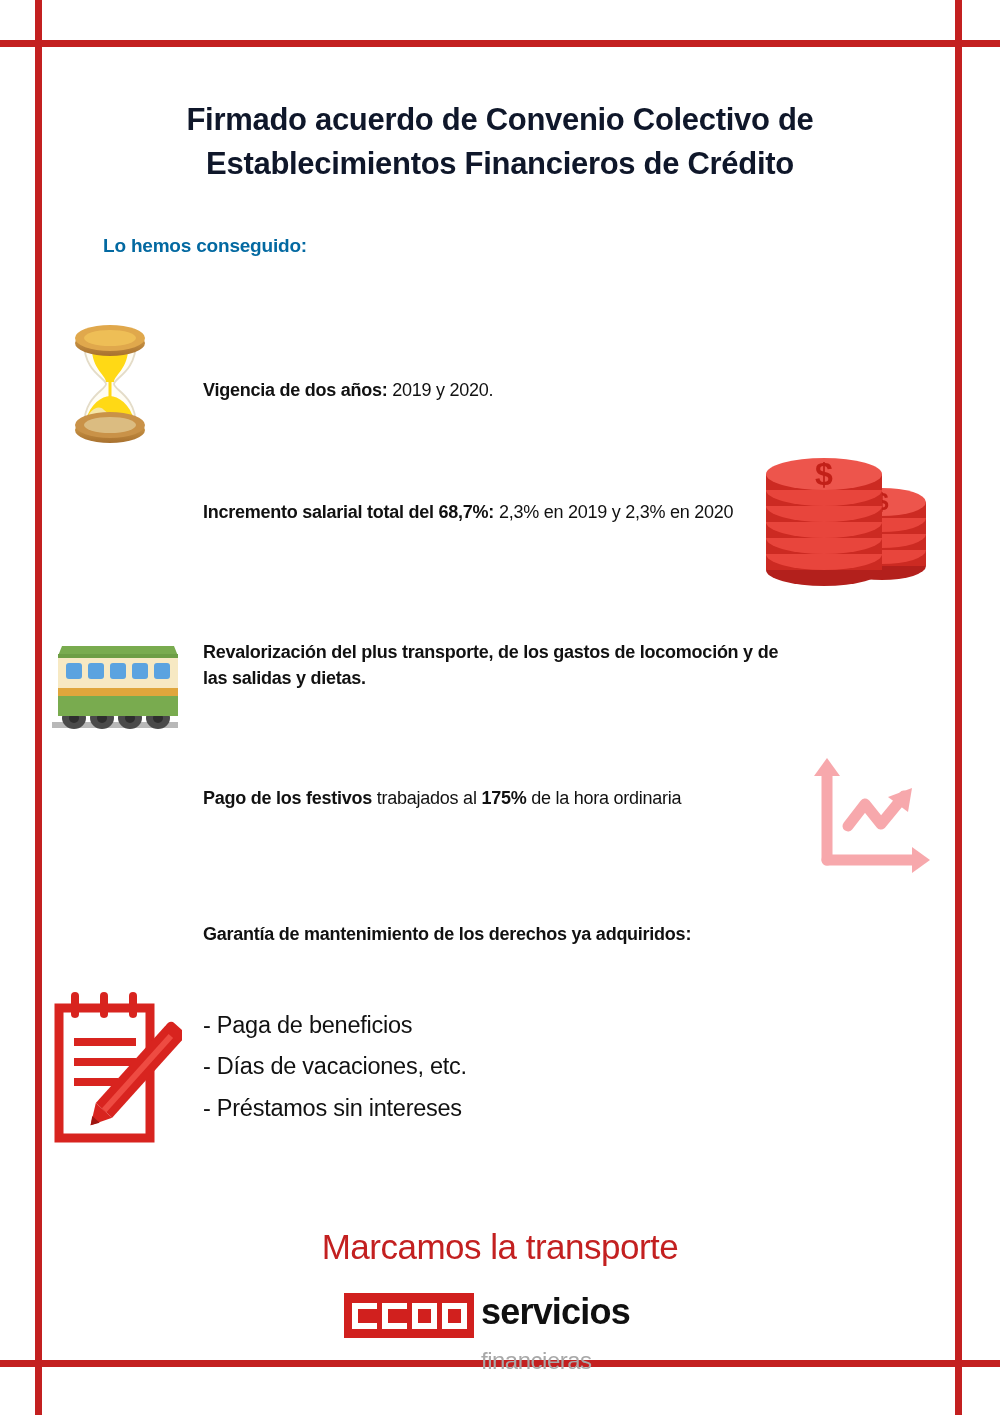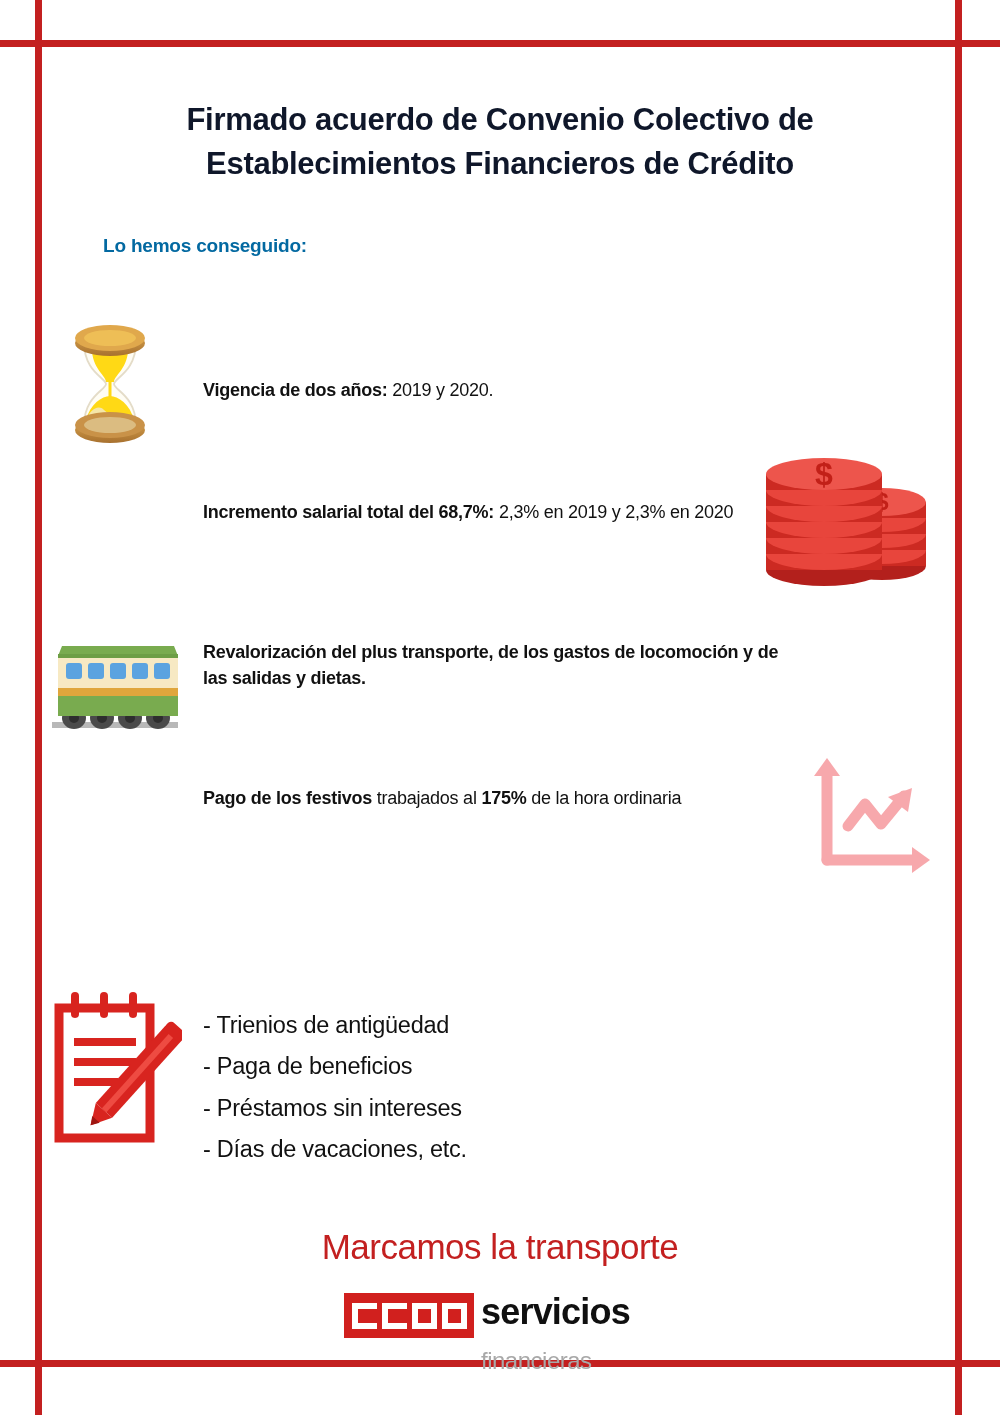--- a/index.html
+++ b/index.html
@@ -300,26 +300,28 @@
 
       <g transform="rotate(42 78 92)">
         <rect x="68" y="28" width="22" height="104" fill="#D8241F"></rect>
         <rect x="76" y="28" width="6" height="104" fill="#EE4B42"></rect>
         <rect x="68" y="20" width="22" height="12" rx="5" fill="#D8241F"></rect>
         <path d="M68 132 L90 132 L79 152 Z" fill="#D8241F"></path>
         <path d="M74 144 L84 144 L79 152 Z" fill="#9E1511"></path>
       </g>
     </svg>
   </div>
+  <div class="bullet b5">
+    <b>Garantía de mantenimiento de los derechos ya adquiridos:</b>
+  </div>
 
   <div class="sublist">
-    <div>- Trienios de antigüedad</div>
     <div>- Paga de beneficios</div>
+    <div>- Días de vacaciones, etc.</div>
     <div>- Préstamos sin intereses</div>
-    <div>- Días de vacaciones, etc.</div>
   </div>
 
   <div class="tagline">Marcamos la transporte</div>
 
   <div class="logo">
     <div class="logo-mark">
       <span class="glyph c">
           <i class="t"></i>
           <i class="l"></i>
           <i class="b"></i>

